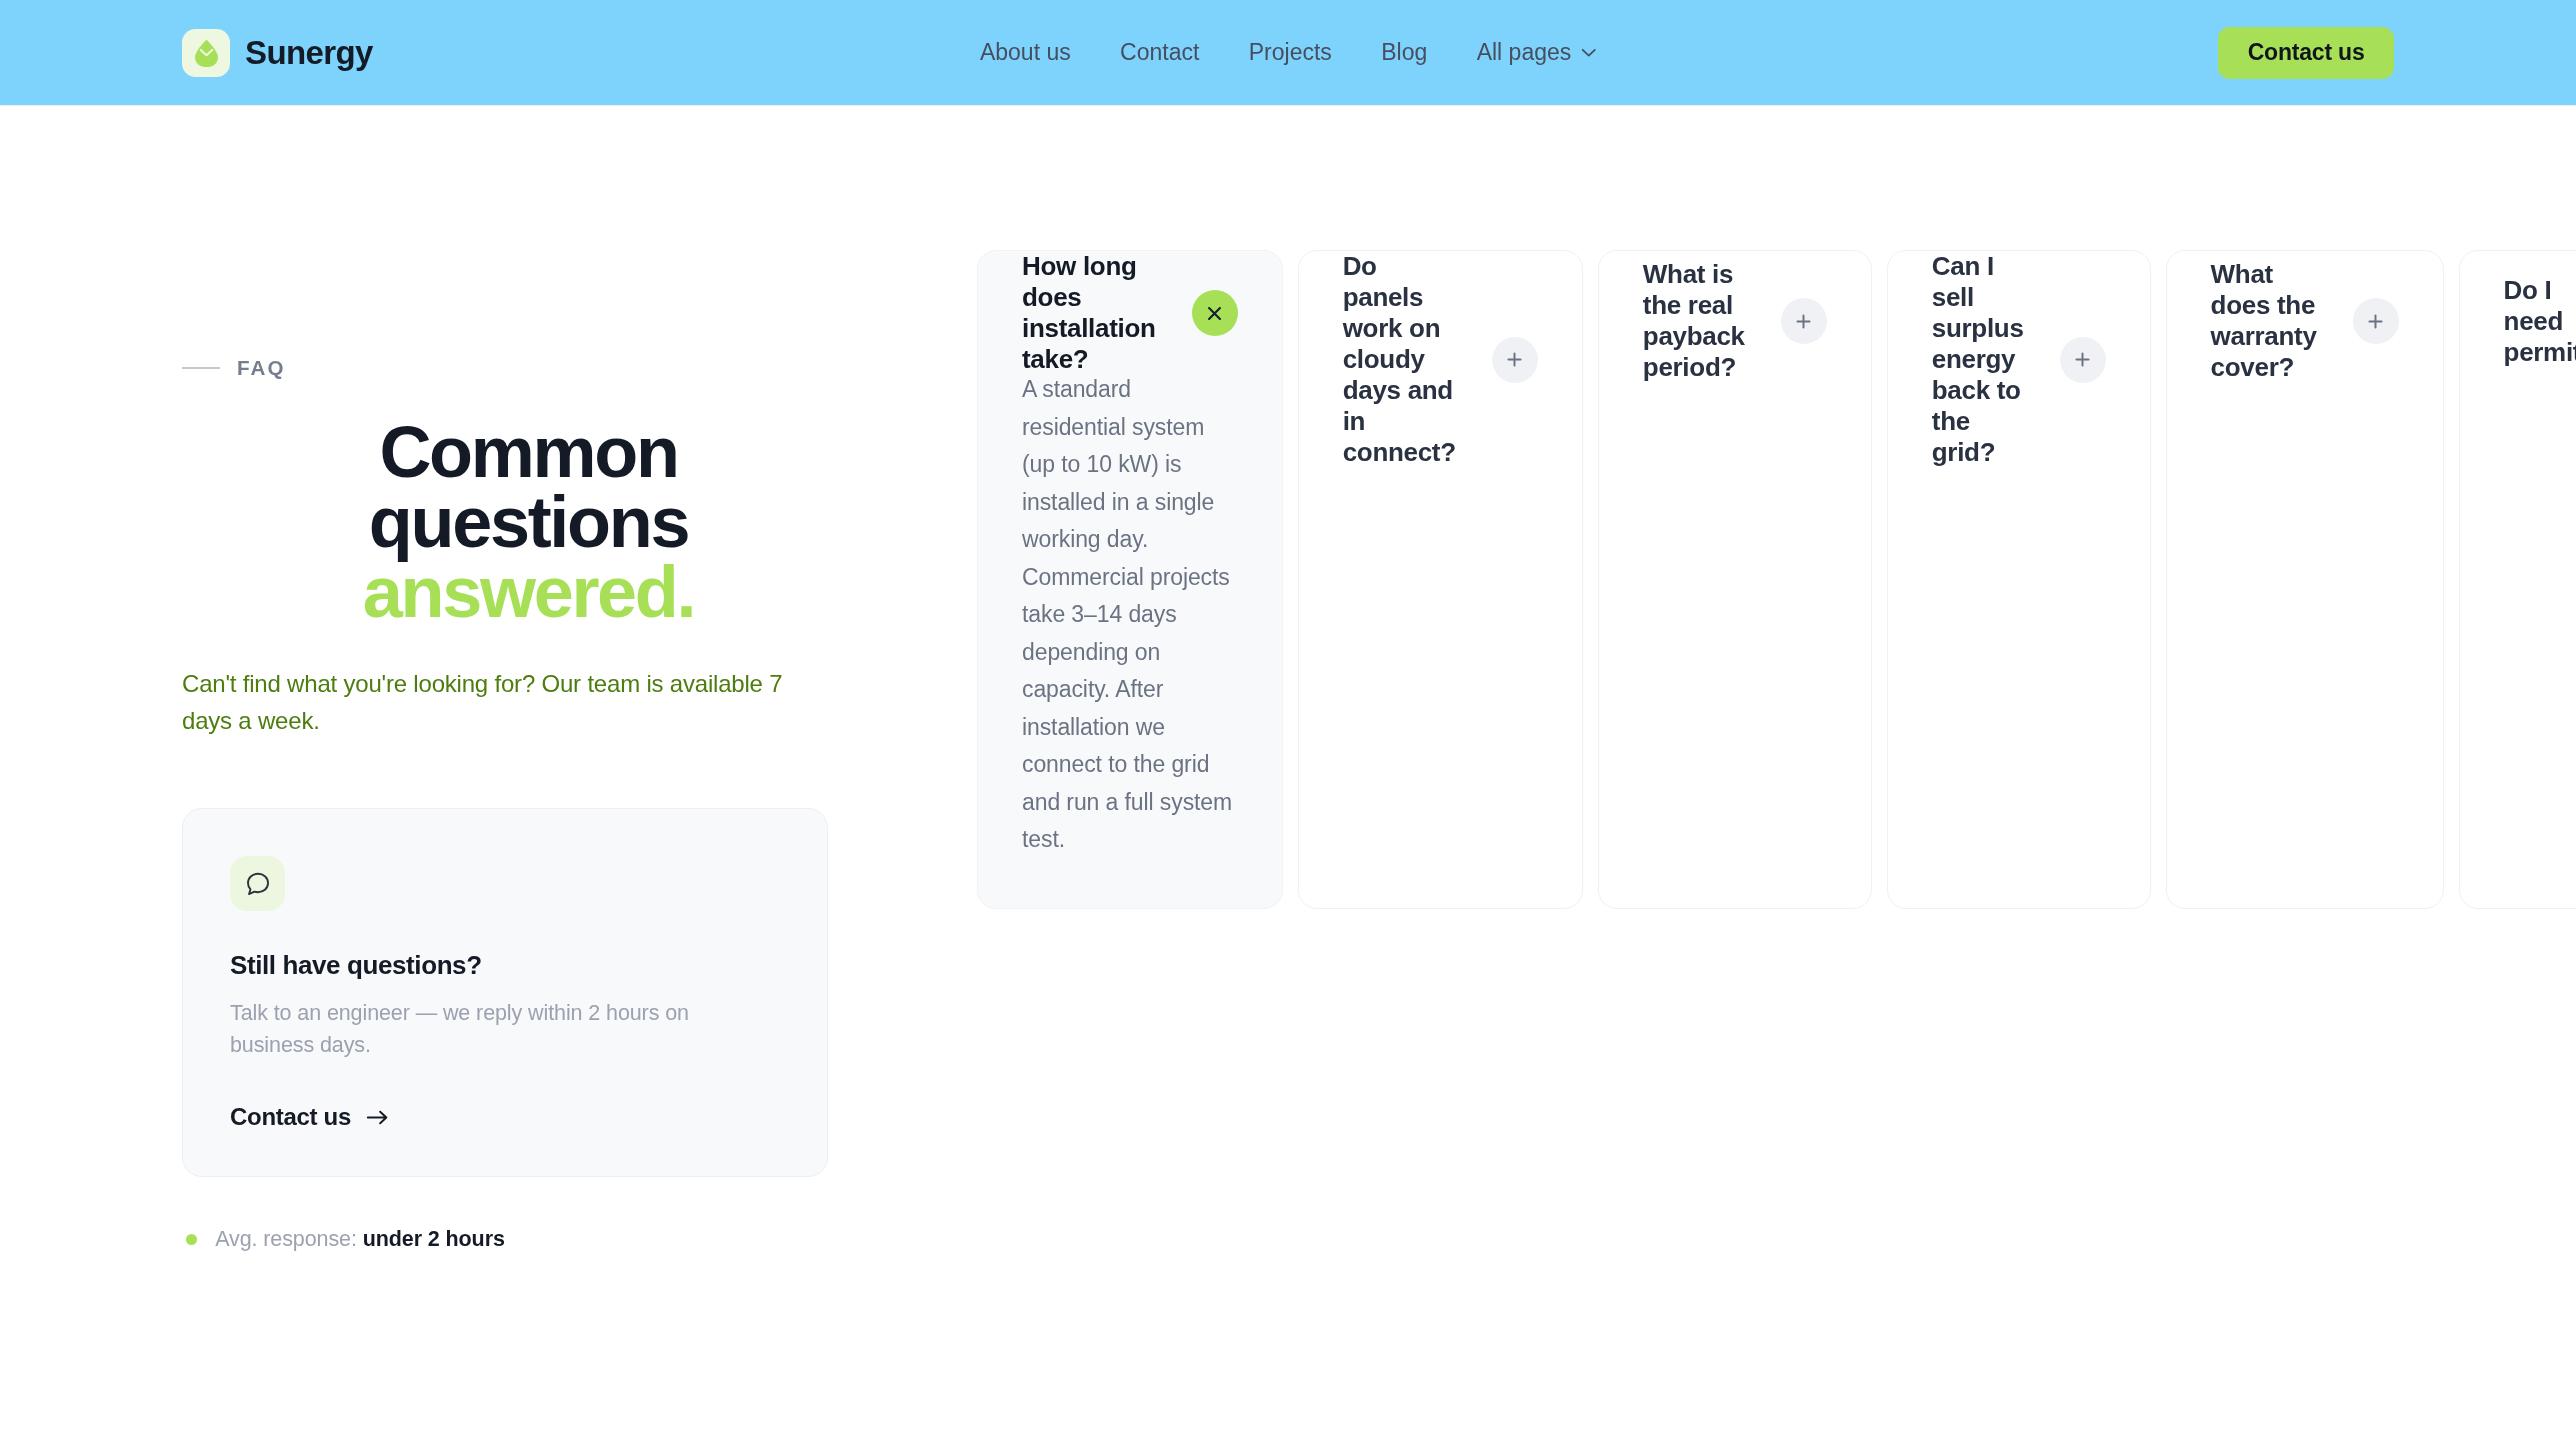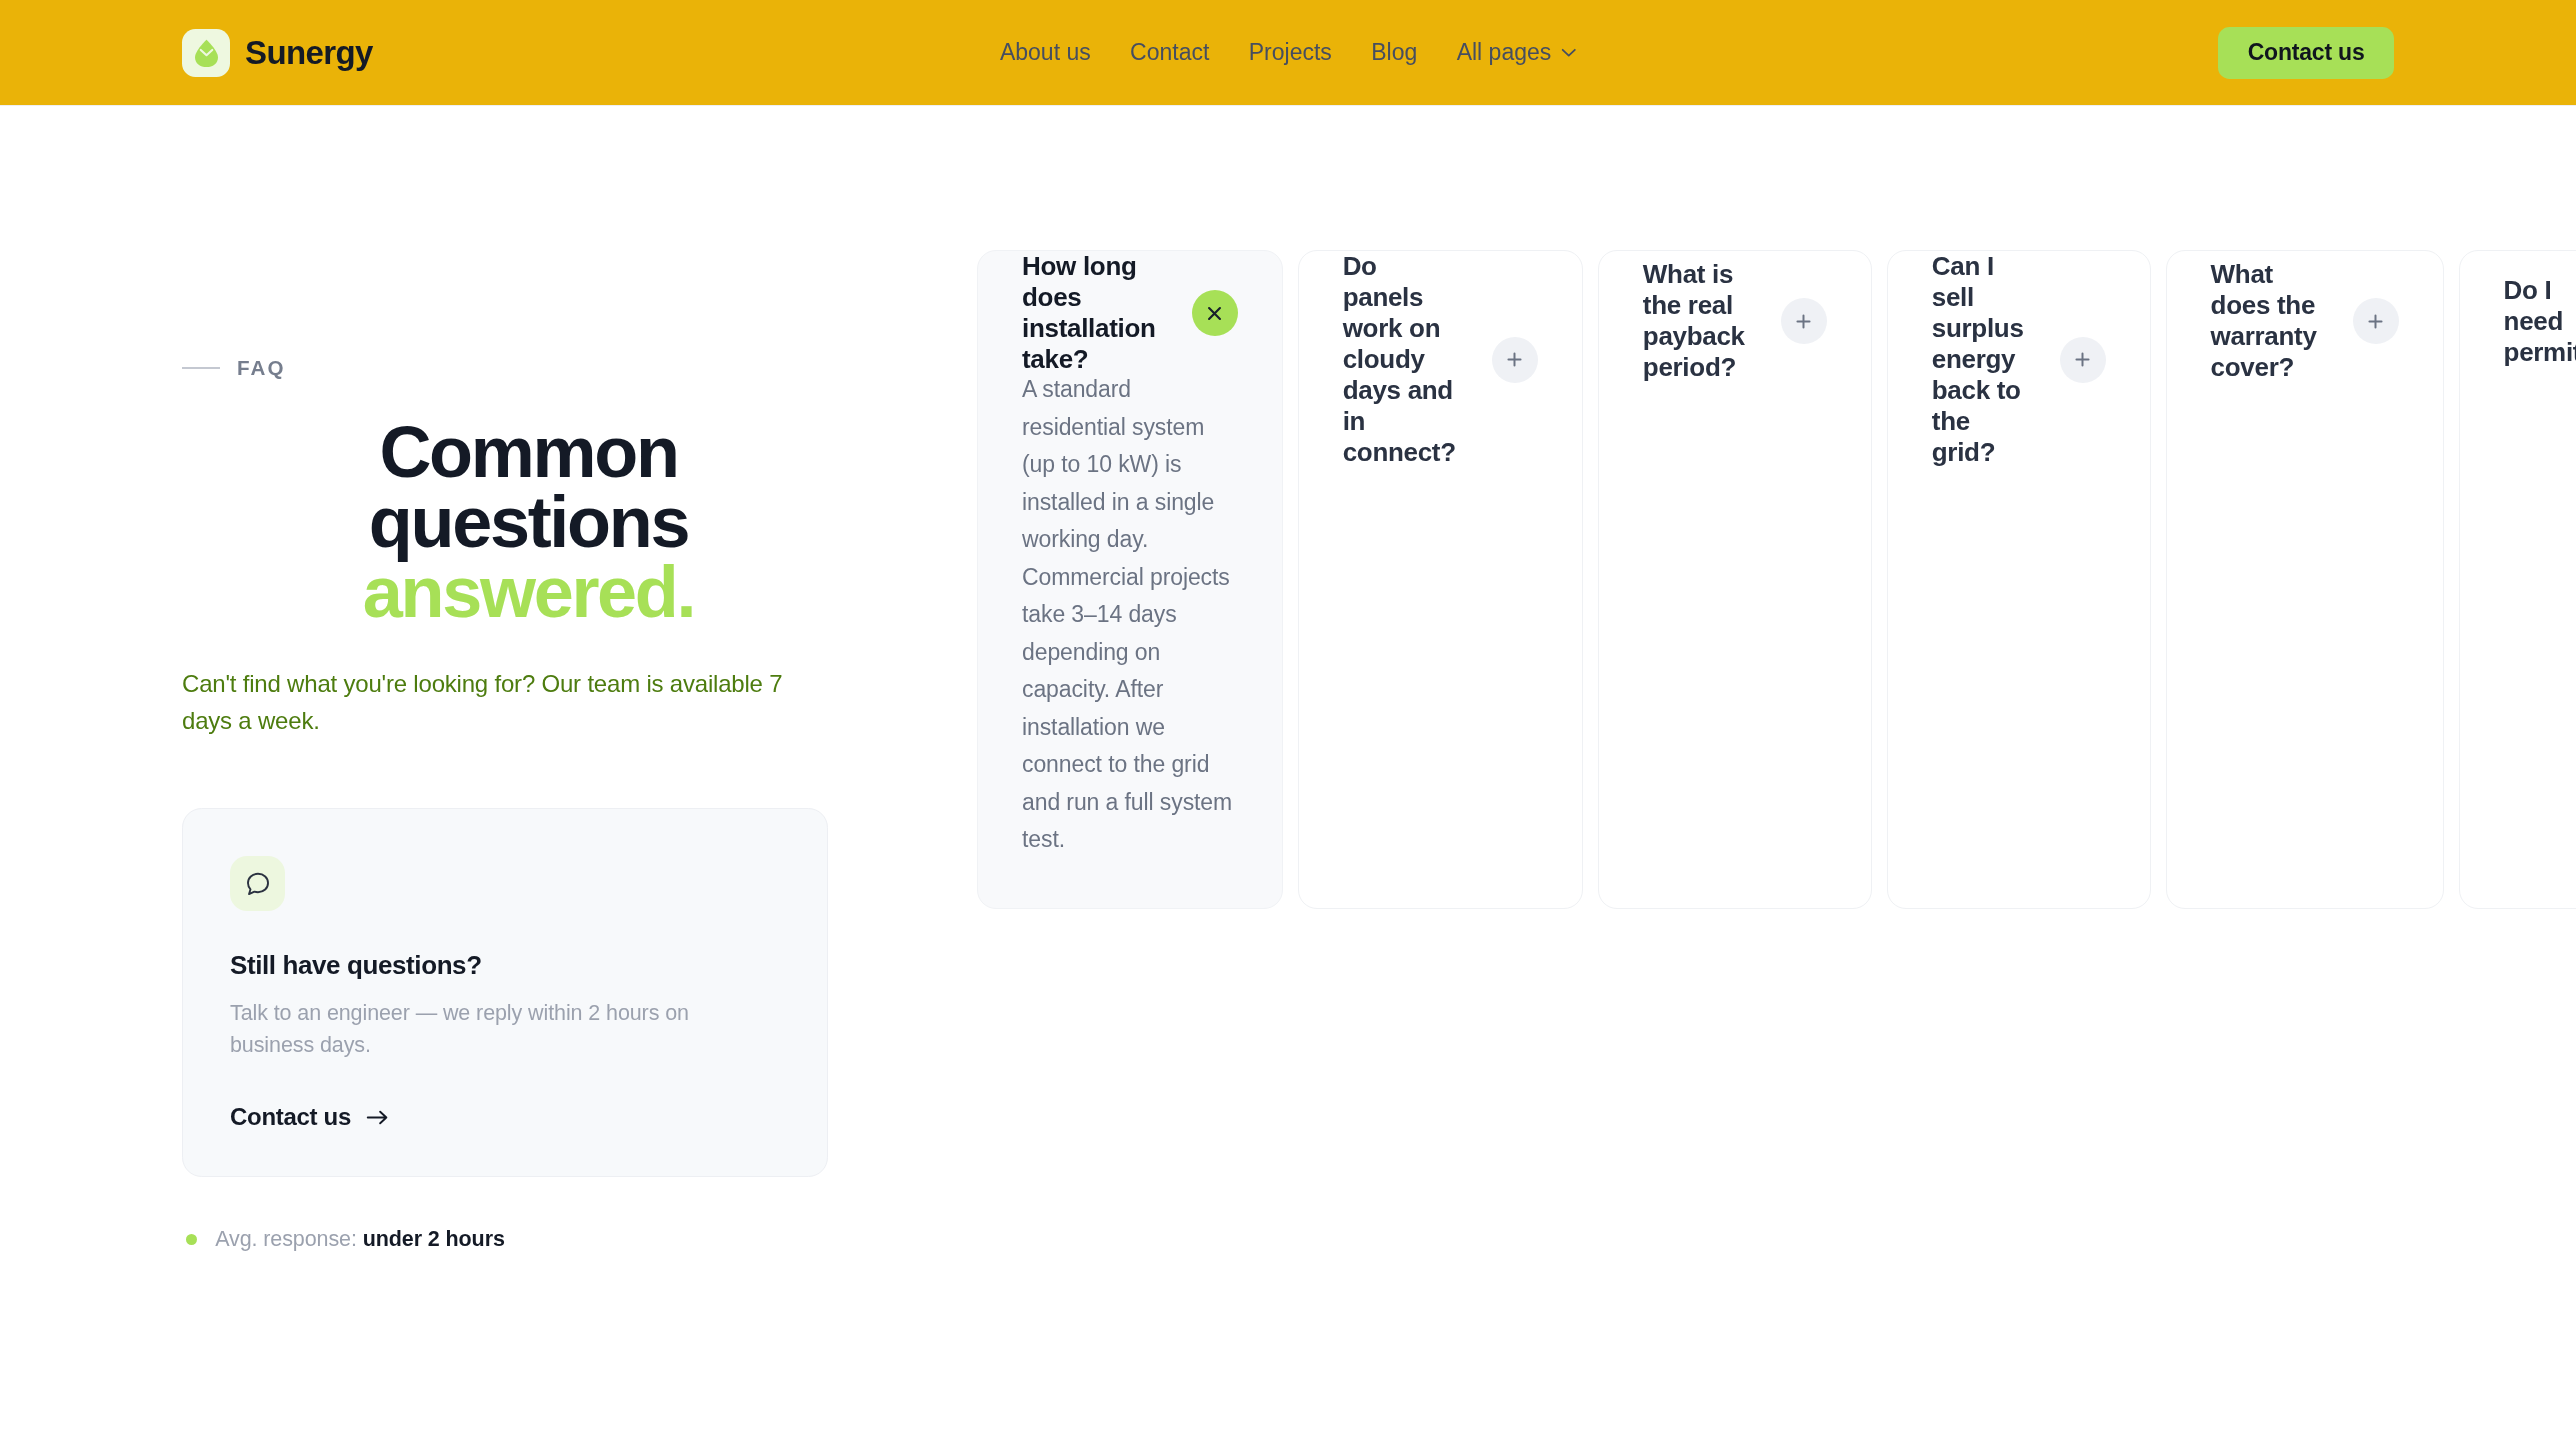--- a/index.html
+++ b/index.html
@@ -21,21 +21,21 @@
   }
 
   
   .header {
     height: 106px;
     width: 100%;
     border-bottom: 1.3px solid #EEEFF2;
     display: flex;
     align-items: center;
     position: relative;
-    background: #eab308;
+    background: #7dd3fc;
     padding-left: 48px;
   }
 
   .brand {
     position: absolute;
     left: 182px;
     display: flex;
     align-items: center;
     gap: 15px;
     text-decoration: none;
@@ -55,21 +55,21 @@
     color: #141A26;
     letter-spacing: -0.6px;
   }
 
   .nav {
     position: absolute;
     left: 50%;
     transform: translateX(-50%);
     display: flex;
     align-items: center;
-    gap: 0px;
+    gap: 10px;
   }
   .nav-item {
     font-size: 23px;
     color: #464E60;
     padding: 9px 19.7px;
     cursor: pointer;
     white-space: nowrap;
     display: flex;
     align-items: center;
     gap: 9.8px;

